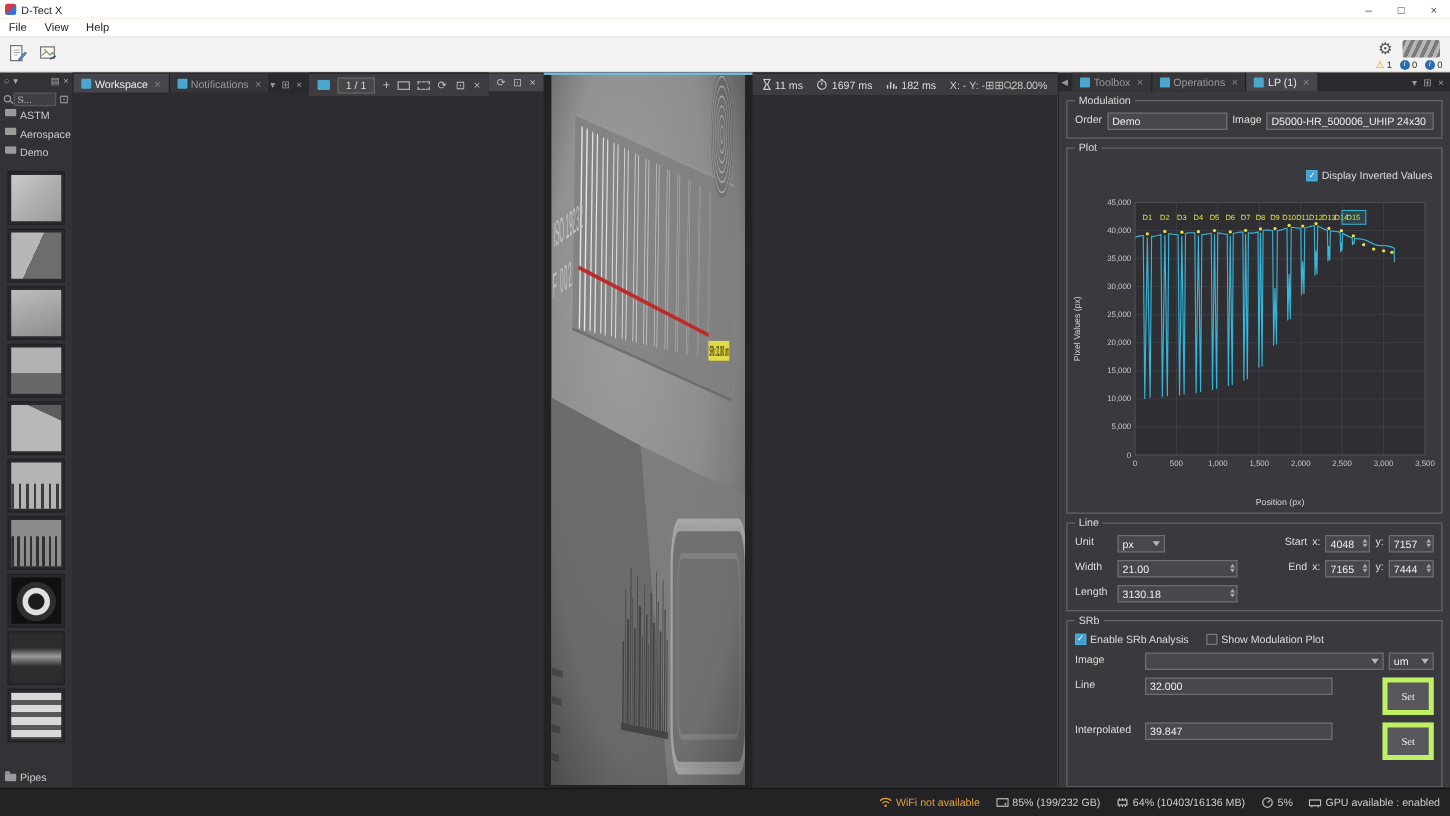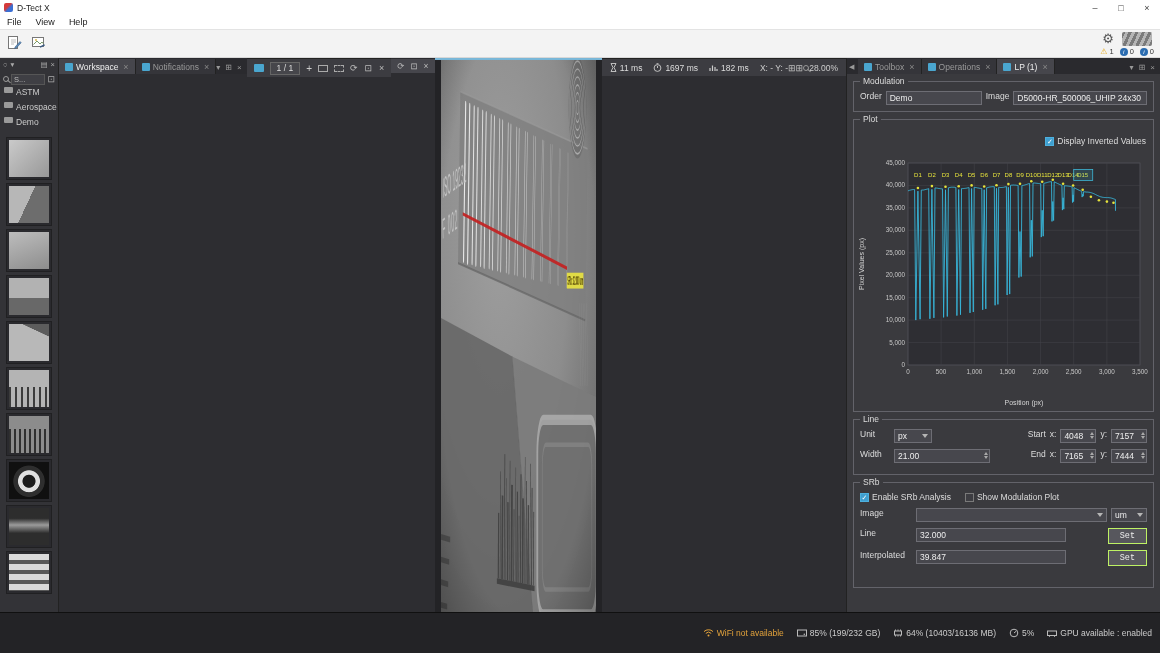--- a/index.html
+++ b/index.html
@@ -97,25 +97,25 @@
 .dd-a{width:0;height:0;border-left:3px solid transparent;border-right:3px solid transparent;border-top:4px solid #b5b5b5}
 .spinwrap{position:relative;display:flex}
 .spinwrap .field{padding-right:8px}
 .spin{position:absolute;right:2px;top:3px;display:flex;flex-direction:column;gap:1px}
 .spin i{display:block;width:0;height:0;border-left:2.5px solid transparent;border-right:2.5px solid transparent}
 .spin i.up{border-bottom:3px solid #aaa}
 .spin i.dn{border-top:3px solid #aaa}
 .check{display:flex;align-items:center;gap:3px;font-size:8.5px;color:#ddd;white-space:nowrap}
 .box{width:9px;height:9px;border:1px solid #7a7a7a;background:#3d3d42;display:flex;align-items:center;justify-content:center;font-size:7px;line-height:7px;color:#fff;flex:none}
 .box.on{background:#3f9fd0;border-color:#4db0de}
-.btn{height:16px;background:#57575d;border:1px solid #bef264;color:#eee;font-size:8.5px;padding:0 11px;display:flex;align-items:center;font-family:Liberation Mono, monospace}
+.btn{height:30px;background:#57575d;border:4px solid #bef264;color:#eee;font-size:8.5px;padding:0 11px;display:flex;align-items:center;font-family:Liberation Serif, serif}
 #lp-chart{display:block;margin-top:5px}
 svg text{font-family:"Liberation Sans",sans-serif}
 
-.statusbar{position:absolute;left:0;right:0;bottom:0;height:41px;background:#232326;border-top:1px solid #101010;display:flex;align-items:center;padding:0 8px;font-size:8.5px;color:#ccc}
+.statusbar{position:absolute;left:0;right:0;bottom:0;height:23px;background:#232326;border-top:1px solid #101010;display:flex;align-items:center;padding:0 8px;font-size:8.5px;color:#ccc}
 .status-right{margin-left:auto;display:flex;align-items:center;gap:13px}
 .s-item{display:flex;align-items:center;gap:3px}
 .s-item.warn .s-text{color:#e2a23b}
 .s-ic{display:flex;align-items:center}
 </style>
 </head>
 <body>
 
 <div class="app">
 
@@ -585,20 +585,30 @@
             </span>
           <span class="lbl">y:</span>
           <span class="spinwrap">
               <input class="field w38" value="7444" style="">
               <span class="spin">
                 <i class="up"></i>
                 <i class="dn"></i>
               </span>
             </span>
         </div>
+        <div class="row" style="margin-bottom:1px">
+          <span class="lbl w30">Length</span>
+          <span class="spinwrap">
+              <input class="field w100" value="3130.18" style="">
+              <span class="spin">
+                <i class="up"></i>
+                <i class="dn"></i>
+              </span>
+            </span>
+        </div>
       </div>
 
       <div class="group">
         <span class="group-title">SRb</span>
         <div class="row" id="srb-checks" style="gap:14px">
             <label class="check">
               <span class="box on">✓</span>
               <span class="check-label">Enable SRb Analysis</span>
             </label>
             <label class="check">

